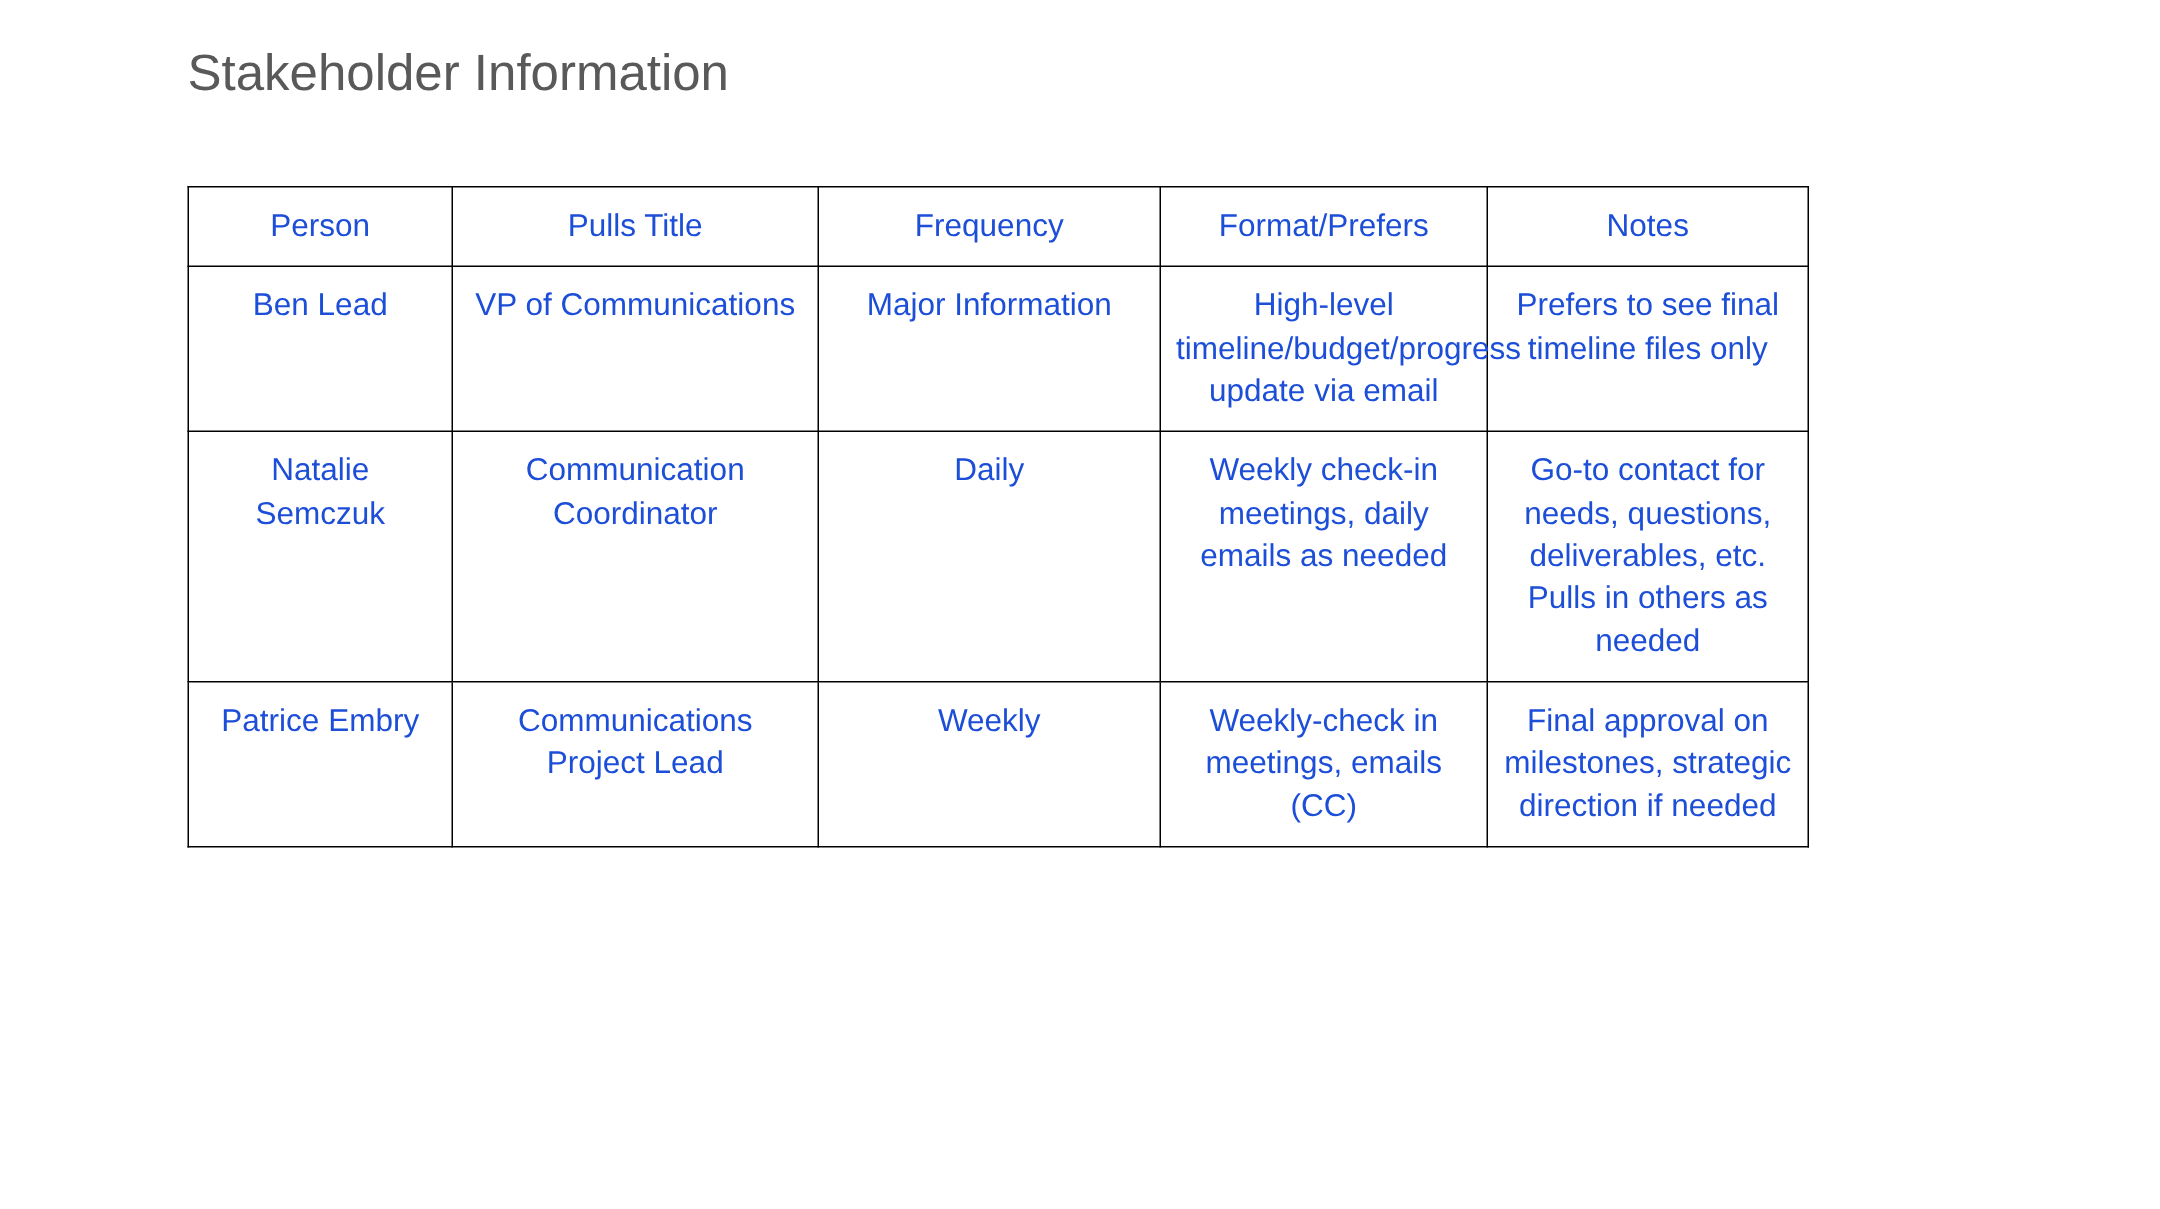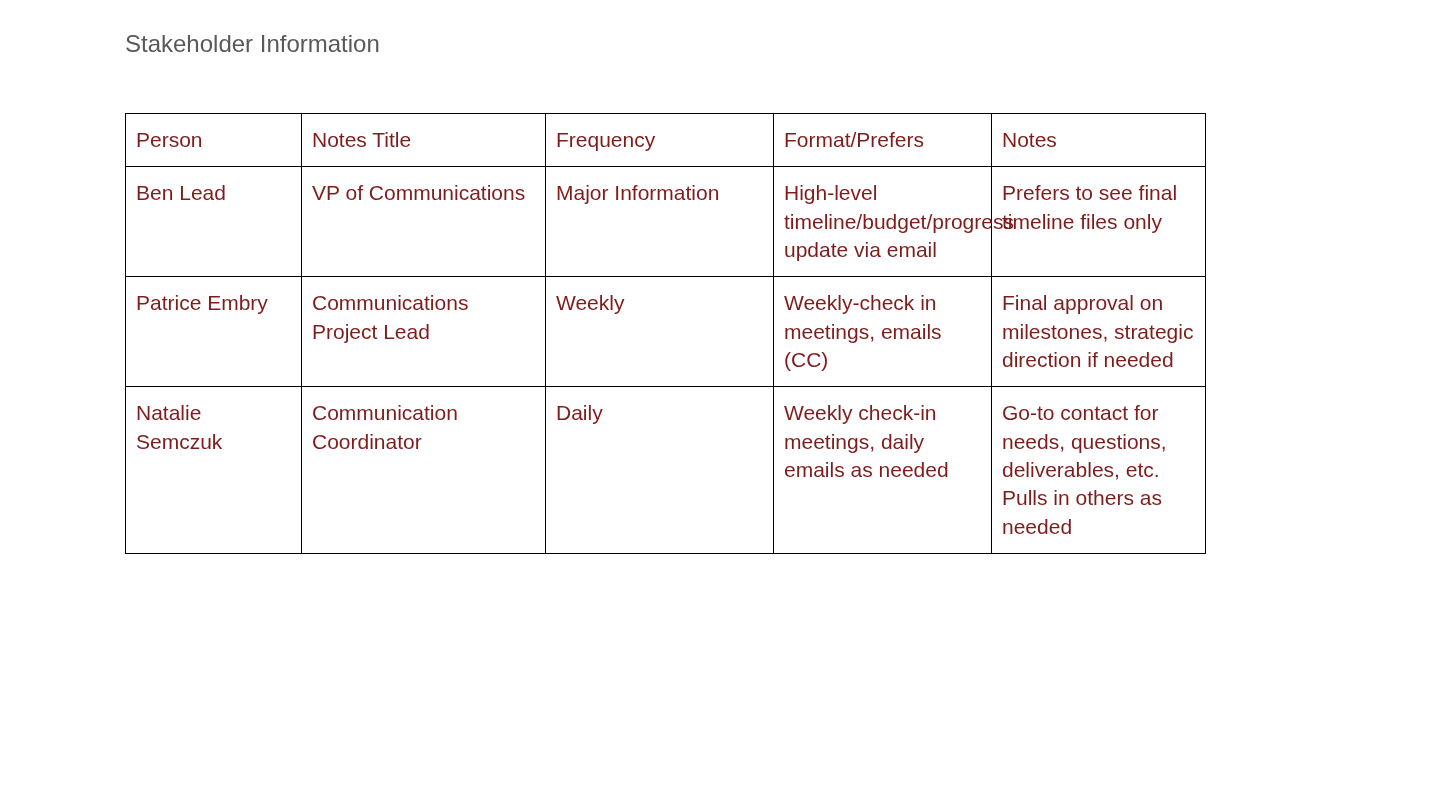--- a/index.html
+++ b/index.html
@@ -9,81 +9,81 @@
     }
     body {
       font-family: Arial, Helvetica, sans-serif;
       background: #ffffff;
       width: 1440px;
       height: 806px;
       padding: 30px 125px;
       color: #000;
     }
     .page-title {
-      font-size: 24px;
+      font-size: 34px;
       font-weight: 400;
       color: #595959;
       margin-bottom: 55px;
     }
     .stakeholder-table {
       border-collapse: collapse;
       width: 1080px;
       table-layout: fixed;
     }
     .stakeholder-table th,
     .stakeholder-table td {
       border: 1.5px solid #000;
       padding: 12px 10px;
       vertical-align: top;
-      text-align: left;
+      text-align: center;
       font-size: 21px;
       font-weight: 400;
-      color: #7f1d1d;
+      color: #1d4ed8;
       line-height: 1.35;
     }
     .stakeholder-table th {
       font-weight: 400;
     }
     .col-person { width: 176px; }
     .col-role { width: 244px; }
     .col-frequency { width: 228px; }
     .col-format { width: 218px; }
     .col-notes { width: 214px; }
   </style>
 </head>
 <body>
 
 <h1 class="page-title">Stakeholder Information</h1>
 
 <table class="stakeholder-table">
   <thead>
     <tr>
       <th class="col-person">Person</th>
-      <th class="col-role">Notes Title</th>
+      <th class="col-role">Pulls Title</th>
       <th class="col-frequency">Frequency</th>
       <th class="col-format">Format/Prefers</th>
       <th class="col-notes">Notes</th>
     </tr>
   </thead>
   <tbody>
     <tr>
       <td>Ben Lead</td>
       <td>VP of Communications</td>
       <td>Major Information</td>
       <td>High-level timeline/budget/progress update via email</td>
       <td>Prefers to see final timeline files only</td>
     </tr>
     <tr>
+      <td>Natalie Semczuk</td>
+      <td>Communication Coordinator</td>
+      <td>Daily</td>
+      <td>Weekly check-in meetings, daily emails as needed</td>
+      <td>Go-to contact for needs, questions, deliverables, etc. Pulls in others as needed</td>
+    </tr>
+    <tr>
       <td>Patrice Embry</td>
       <td>Communications Project Lead</td>
       <td>Weekly</td>
       <td>Weekly-check in meetings, emails (CC)</td>
       <td>Final approval on milestones, strategic direction if needed</td>
     </tr>
-    <tr>
-      <td>Natalie Semczuk</td>
-      <td>Communication Coordinator</td>
-      <td>Daily</td>
-      <td>Weekly check-in meetings, daily emails as needed</td>
-      <td>Go-to contact for needs, questions, deliverables, etc. Pulls in others as needed</td>
-    </tr>
   </tbody>
 </table>
 
 </body></html>

